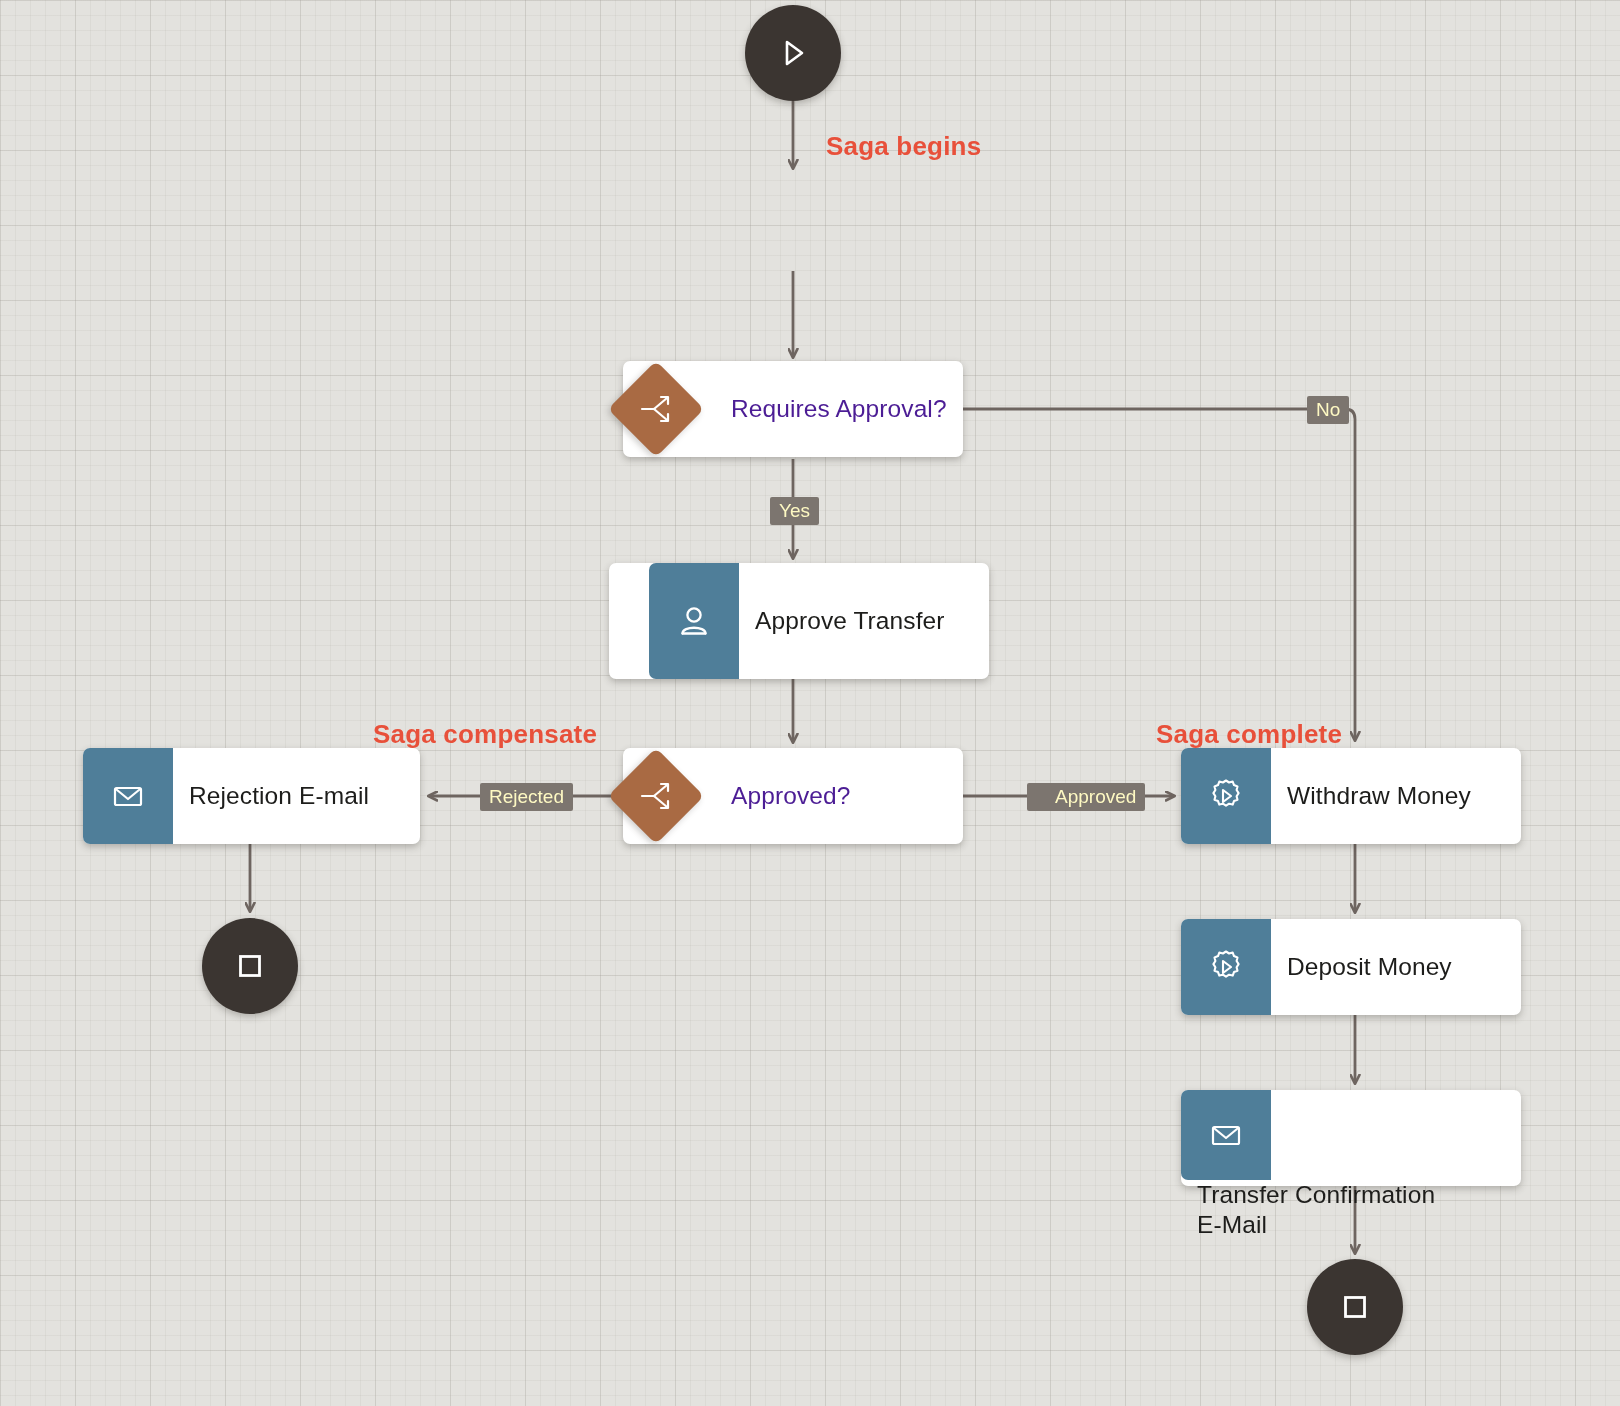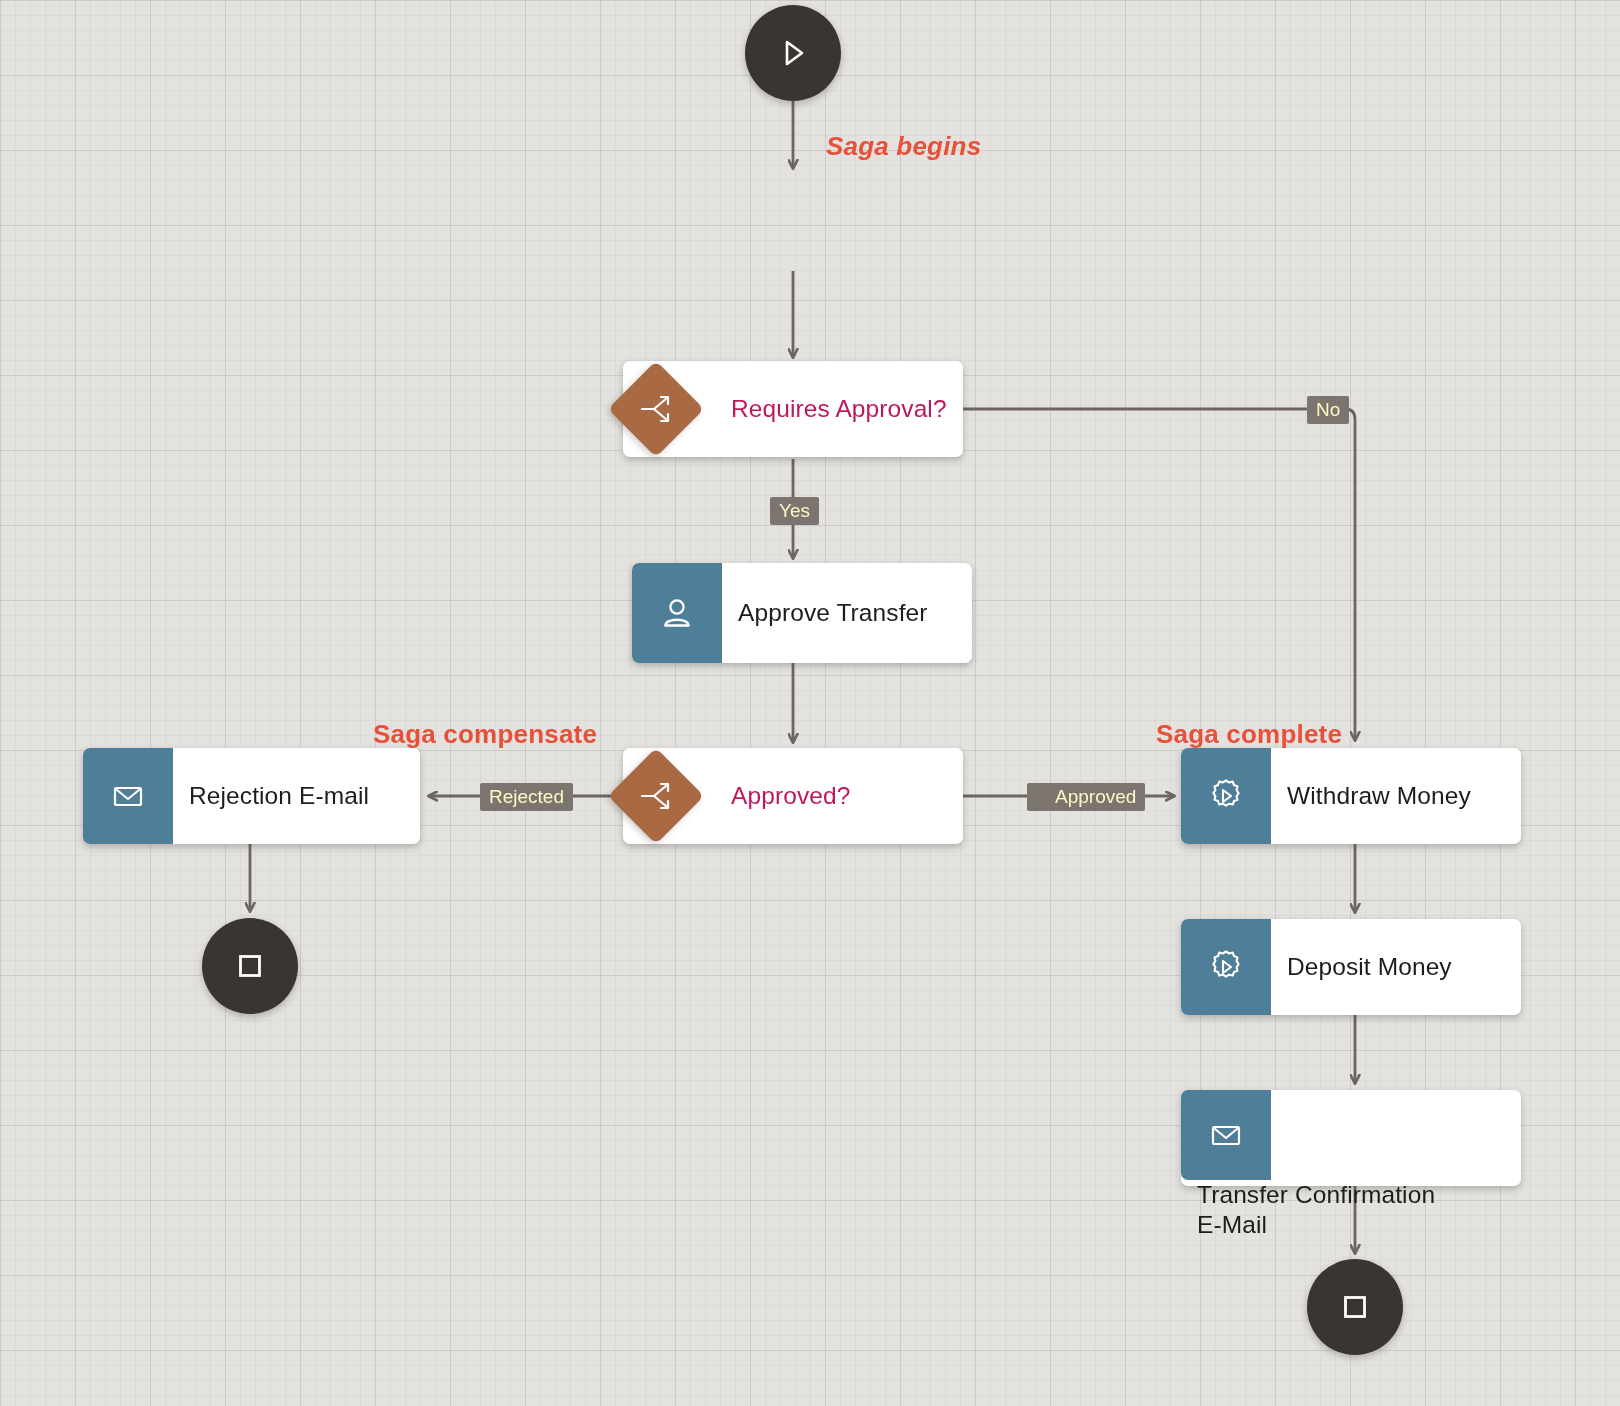--- a/index.html
+++ b/index.html
@@ -35,21 +35,21 @@
     font-size:24.5px;color:#1d1d1b;line-height:1.23;
     letter-spacing:.1px;white-space:pre-line;
   }
 
   .dnode{
     position:absolute;border-radius:7px;background:#fff;
     box-shadow:0 3px 7px rgba(60,55,50,.30);
     display:flex;align-items:center;
   }
   .dnode .dlabel{
-    font-size:24.5px;color:#be185d;margin-left:108px;letter-spacing:.1px;text-align:center;
+    font-size:24.5px;color:#4c1d95;margin-left:108px;letter-spacing:.1px;text-align:center;
   }
   .diamond{
     position:absolute;width:68px;height:68px;background:#a96a43;
     transform:rotate(45deg);border-radius:7px;
     box-shadow:0 3px 6px rgba(60,55,50,.25);
     display:flex;align-items:center;justify-content:center;
   }
   .diamond .dico{transform:rotate(-45deg);display:flex;}
 
   .term{
@@ -108,21 +108,21 @@
       <svg width="36" height="36" viewBox="0 0 36 36">
         <path d="M4,18 L16,18" stroke="#fff" stroke-width="2.2" fill="none" stroke-linecap="round"></path>
         <path d="M16,18 L29,7" stroke="#fff" stroke-width="2.2" fill="none" stroke-linecap="round"></path>
         <path d="M16,18 L29,29" stroke="#fff" stroke-width="2.2" fill="none" stroke-linecap="round"></path>
         <path d="M23,6 L30,6 L30,13" stroke="#fff" stroke-width="2.2" fill="none" stroke-linecap="round" stroke-linejoin="round"></path>
         <path d="M30,23 L30,30 L23,30" stroke="#fff" stroke-width="2.2" fill="none" stroke-linecap="round" stroke-linejoin="round"></path>
       </svg>
     </span>
   </div>
 
-  <div class="node" style="left:632px;top:563px;width:340px;height:100px;">
+  <div class="node" style="left:609px;top:563px;width:340px;height:116px;padding-left:40px;">
     <div class="icobox">
       <svg width="40" height="40" viewBox="0 0 40 40">
         <circle cx="20" cy="14" r="6.6" fill="none" stroke="#fff" stroke-width="2.3"></circle>
         <path d="M8.5,32.5 C8.5,24.8 31.5,24.8 31.5,32.5" fill="none" stroke="#fff" stroke-width="2.3" stroke-linecap="round"></path>
         <path d="M8.5,32.5 L31.5,32.5" fill="none" stroke="#fff" stroke-width="2.3" stroke-linecap="round"></path>
       </svg>
     </div>
     <div class="label">Approve Transfer</div>
   </div>
 
@@ -192,17 +192,17 @@
     <svg width="30" height="30" viewBox="0 0 30 30">
       <rect x="5.5" y="5.5" width="19" height="19" fill="none" stroke="#fff" stroke-width="2.8"></rect>
     </svg>
   </div>
 
   <div class="badge" style="left:1307px;top:396px;">No</div>
   <div class="badge" style="left:770px;top:497px;">Yes</div>
   <div class="badge" style="left:480px;top:783px;">Rejected</div>
   <div class="badge" style="left:1027px;top:783px;padding-left:28px;">Approved</div>
 
-  <div class="anno" style="left:826px;top:131px;font-style:italic;">Saga begins</div>
+  <div class="anno" style="left:826px;top:131px;">Saga begins</div>
   <div class="anno" style="left:373px;top:719px;">Saga compensate</div>
   <div class="anno" style="left:1156px;top:719px;">Saga complete</div>
 
 </div>
 
 </body></html>

